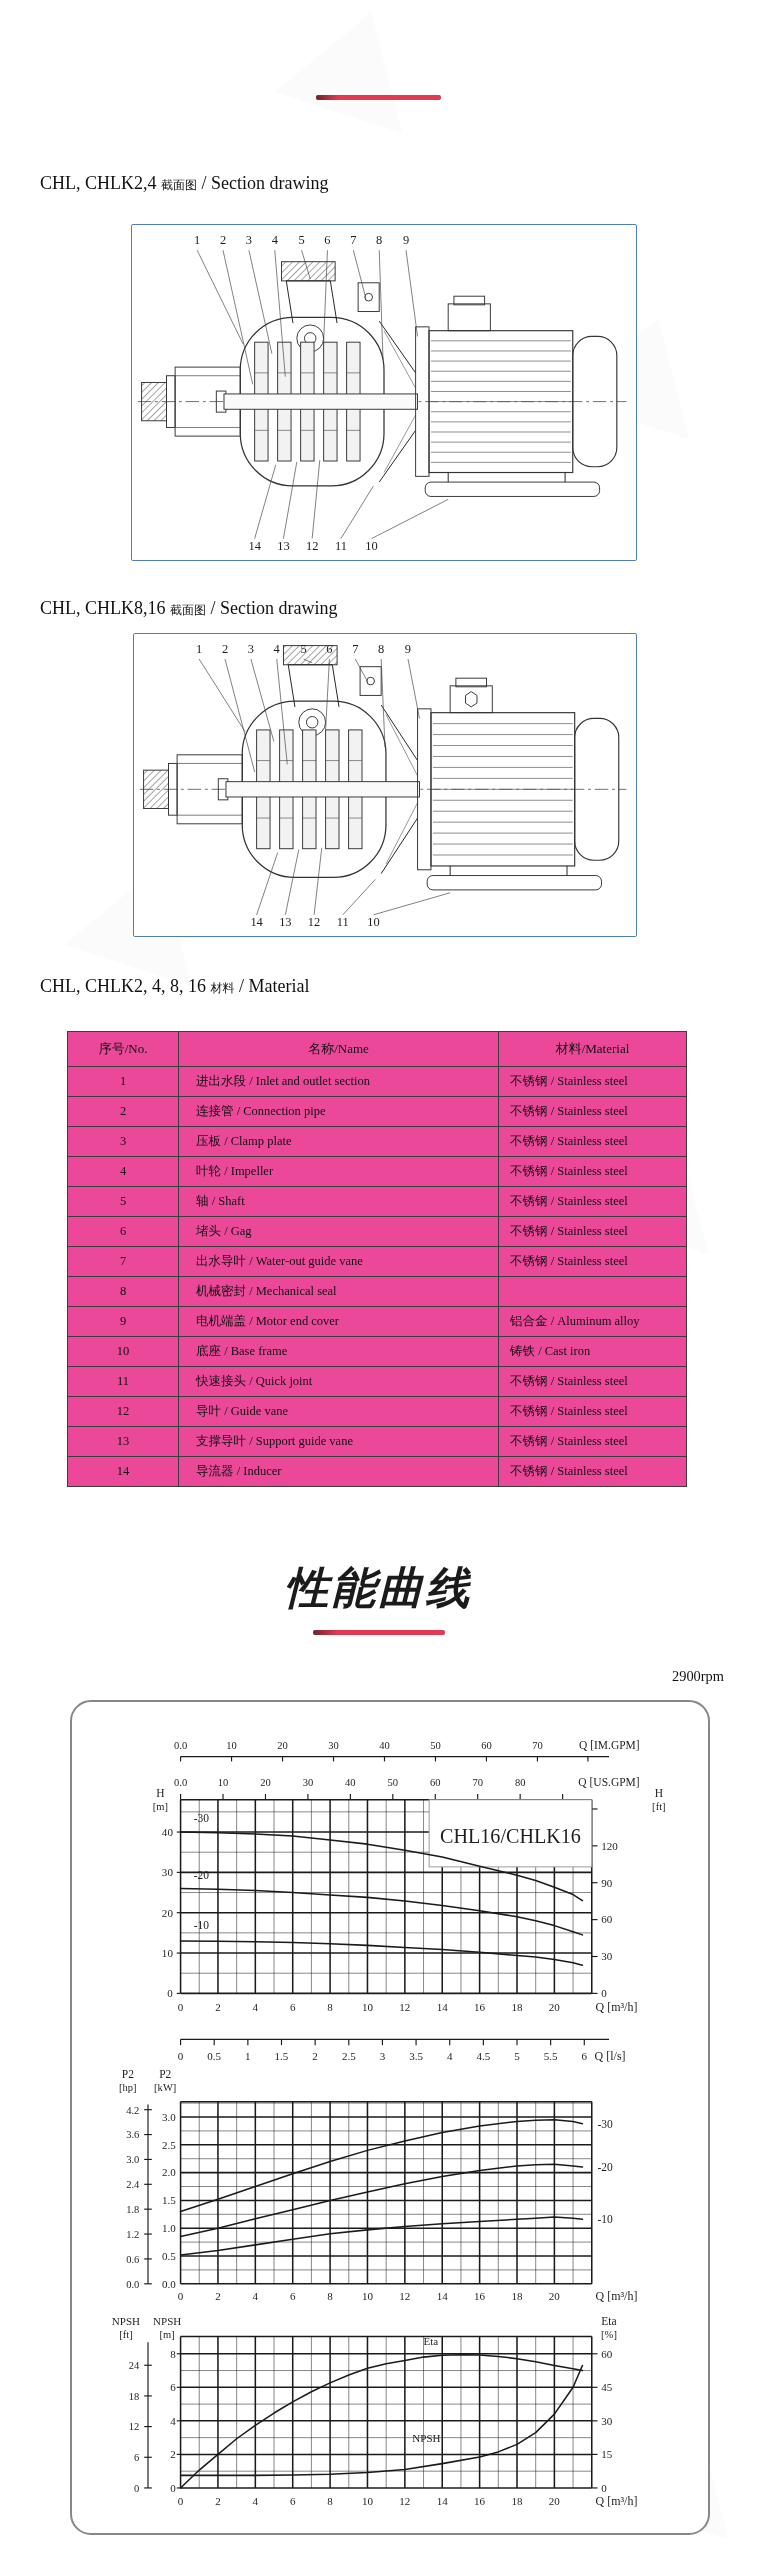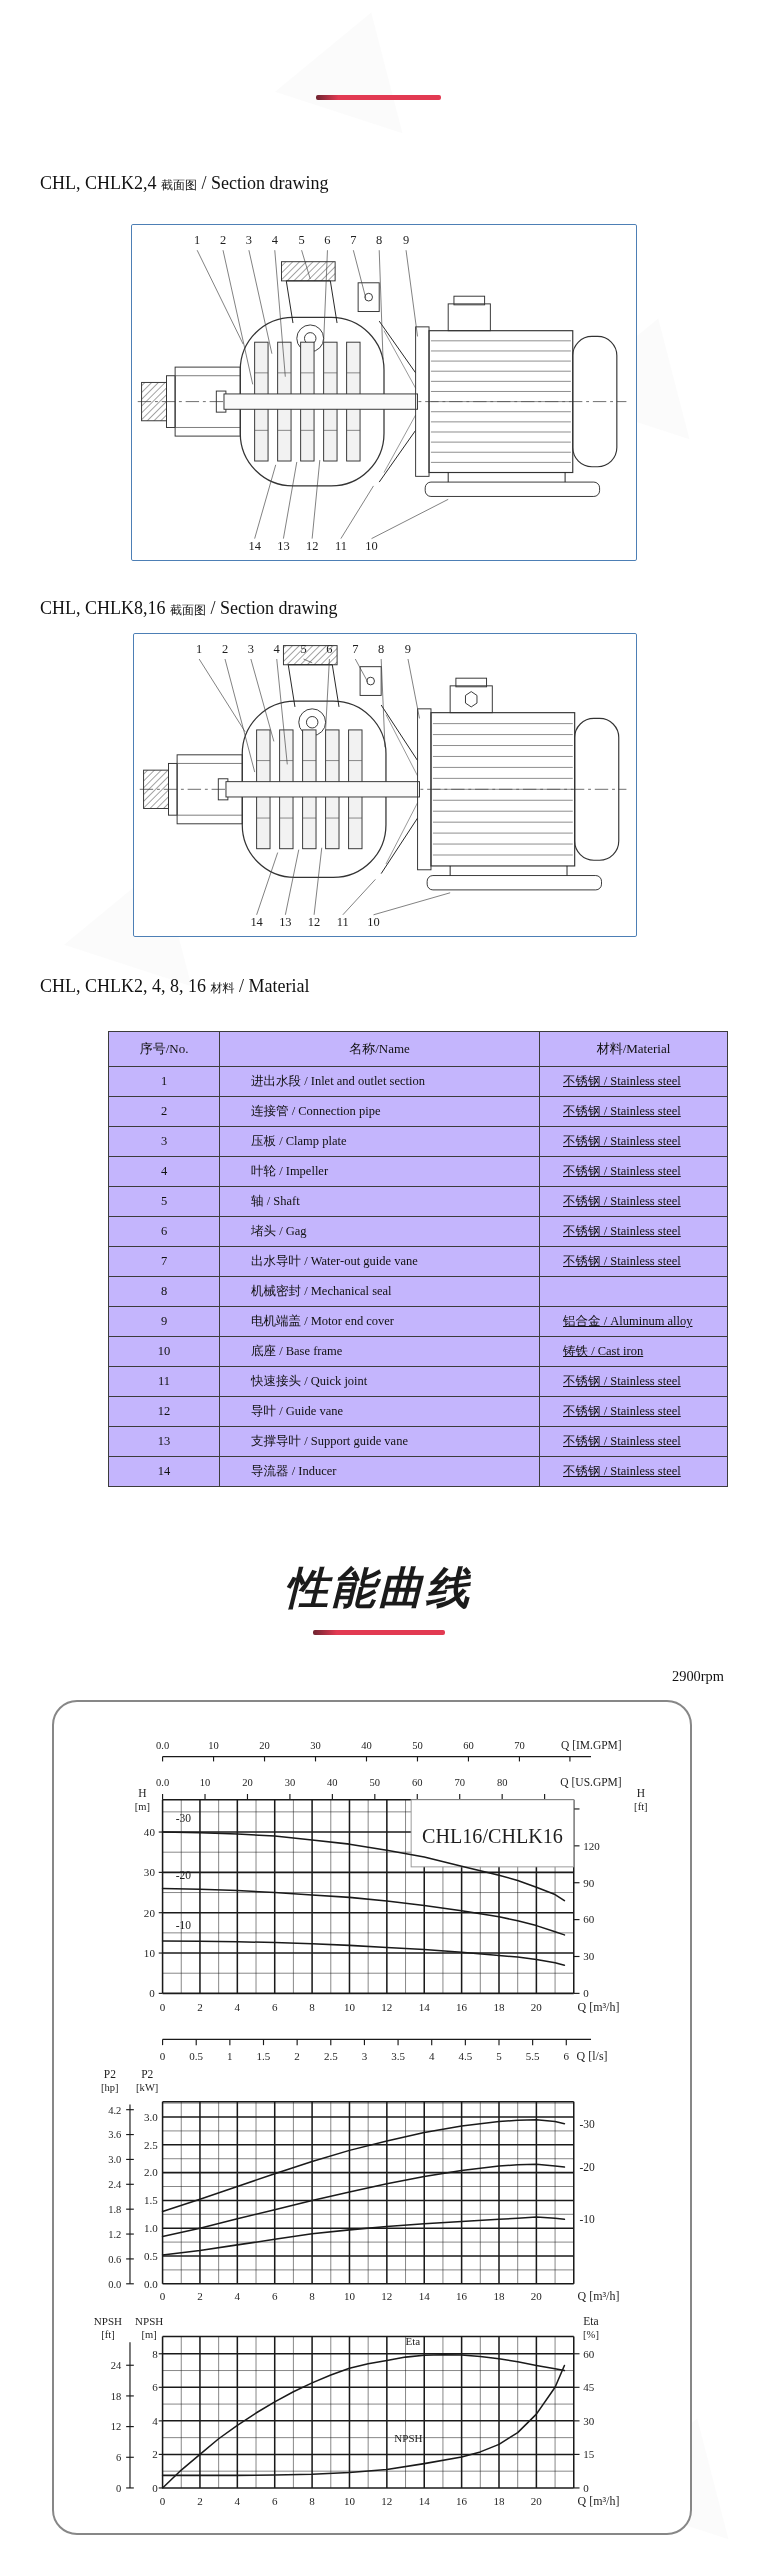--- a/index.html
+++ b/index.html
@@ -10,27 +10,27 @@
   .big-title{position:absolute;left:0;width:757px;text-align:center;
       font-family:"Liberation Sans","DejaVu Sans",sans-serif;font-weight:bold;font-size:44px;
       letter-spacing:2.9px;color:#1b1b1b;}
   .red-rule{position:absolute;height:4.8px;border-radius:1.9px;
       background:linear-gradient(90deg,#6e2430 0%,#e23a52 18%,#e23a52 100%);}
   .subhead{position:absolute;left:40px;font-size:18px;color:#111;}
   .subhead .mono{font-family:"Liberation Serif",serif;}
   .subhead .cjk{font-family:"Liberation Sans","DejaVu Sans",sans-serif;font-weight:normal;font-size:12px;}
   .diagram-box{position:absolute;border:1.9px solid #4d7fb5;background:#fff;border-radius:1.9px;}
   .diagram-box svg{display:block;}
-  table.material{position:absolute;border-collapse:collapse;table-layout:fixed;background:#c4b5fd;
-      font-size:12.5px;color:#111;margin-left:41px;}
+  table.material{position:absolute;border-collapse:collapse;table-layout:fixed;background:#ec4899;
+      font-size:12.5px;color:#111;}
   table.material th,table.material td{border:1px solid #3c3c3c;padding:0 3.8px;height:29px;font-weight:normal;}
   table.material th{height:34px;font-size:13px;}
   table.material td.c{text-align:center;}
-  table.material td.n{padding-left:31px;font-family:Liberation Serif, serif;}
-  table.material td.m{padding-left:23px;text-decoration:underline;}
+  table.material td.n{padding-left:17px;font-family:Liberation Serif, serif;}
+  table.material td.m{padding-left:11px;}
   .rpm{position:absolute;font-size:14.4px;color:#111;}
   .chart-frame{position:absolute;border:2.4px solid #878787;border-radius:25px;background:#fff;}
   .chart-frame svg{display:block;}
   text{font-family:"Liberation Serif",serif;}
 </style>
 </head>
 <body>
 
 <div class="page">
 
@@ -332,21 +332,21 @@
           <td class="m">不锈钢 / Stainless steel</td>
         </tr>
       </tbody>
   </table>
 
   <div class="big-title" style="top:1559px;font-style:italic;">性能曲线</div>
   <div class="red-rule" style="left:313px;top:1630px;width:132px;"></div>
 
   <div class="rpm" style="left:672px;top:1668px;">2900rpm</div>
 
-  <div class="chart-frame" style="left:52px;top:1700px;width:636px;height:831px;">
+  <div class="chart-frame" style="left:70px;top:1700px;width:636px;height:831px;border-radius:21px;">
     <svg id="charts" width="636" height="831" viewBox="0 0 663 867">
         <line x1="113" y1="57" x2="560" y2="57" stroke="#1a1a1a" stroke-width="1.4"></line>
         <line x1="113" y1="57" x2="113" y2="62" stroke="#1a1a1a" stroke-width="1.2"></line>
         <text x="113" y="49" text-anchor="middle" font-size="11" fill="#1e1e1e">0.0</text>
         <line x1="166.1882" y1="57" x2="166.1882" y2="62" stroke="#1a1a1a" stroke-width="1.2"></line>
         <text x="166.1882" y="49" text-anchor="middle" font-size="11" fill="#1e1e1e">10</text>
         <line x1="219.3764" y1="57" x2="219.3764" y2="62" stroke="#1a1a1a" stroke-width="1.2"></line>
         <text x="219.3764" y="49" text-anchor="middle" font-size="11" fill="#1e1e1e">20</text>
         <line x1="272.56460000000004" y1="57" x2="272.56460000000004" y2="62" stroke="#1a1a1a" stroke-width="1.2"></line>
         <text x="272.56460000000004" y="49" text-anchor="middle" font-size="11" fill="#1e1e1e">30</text>

